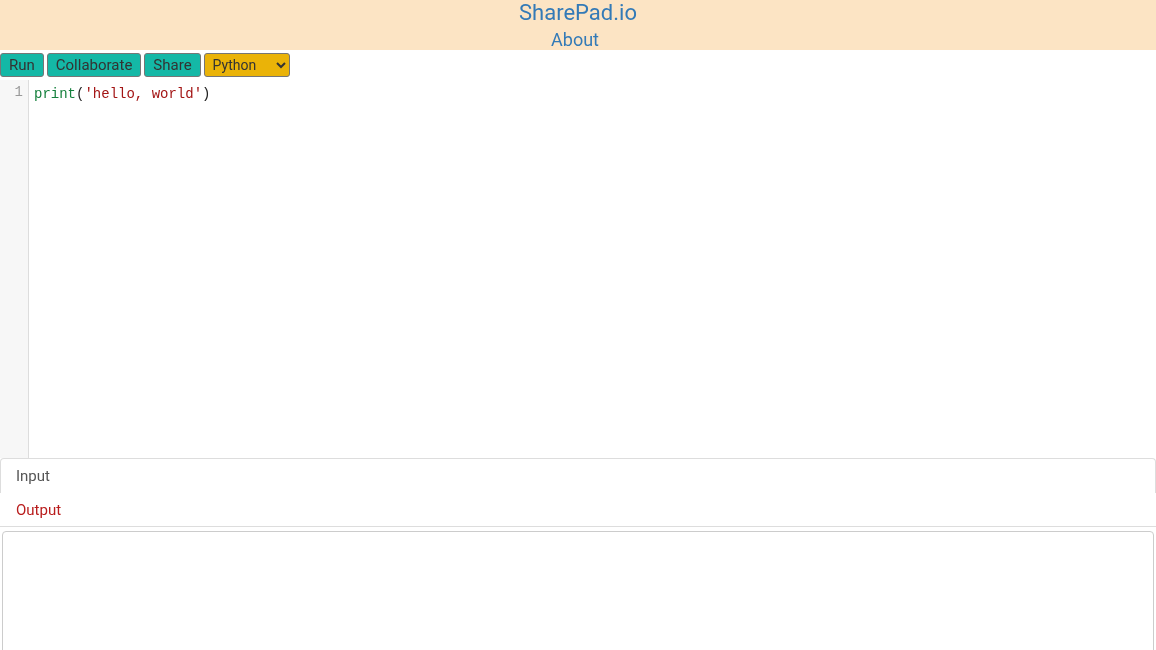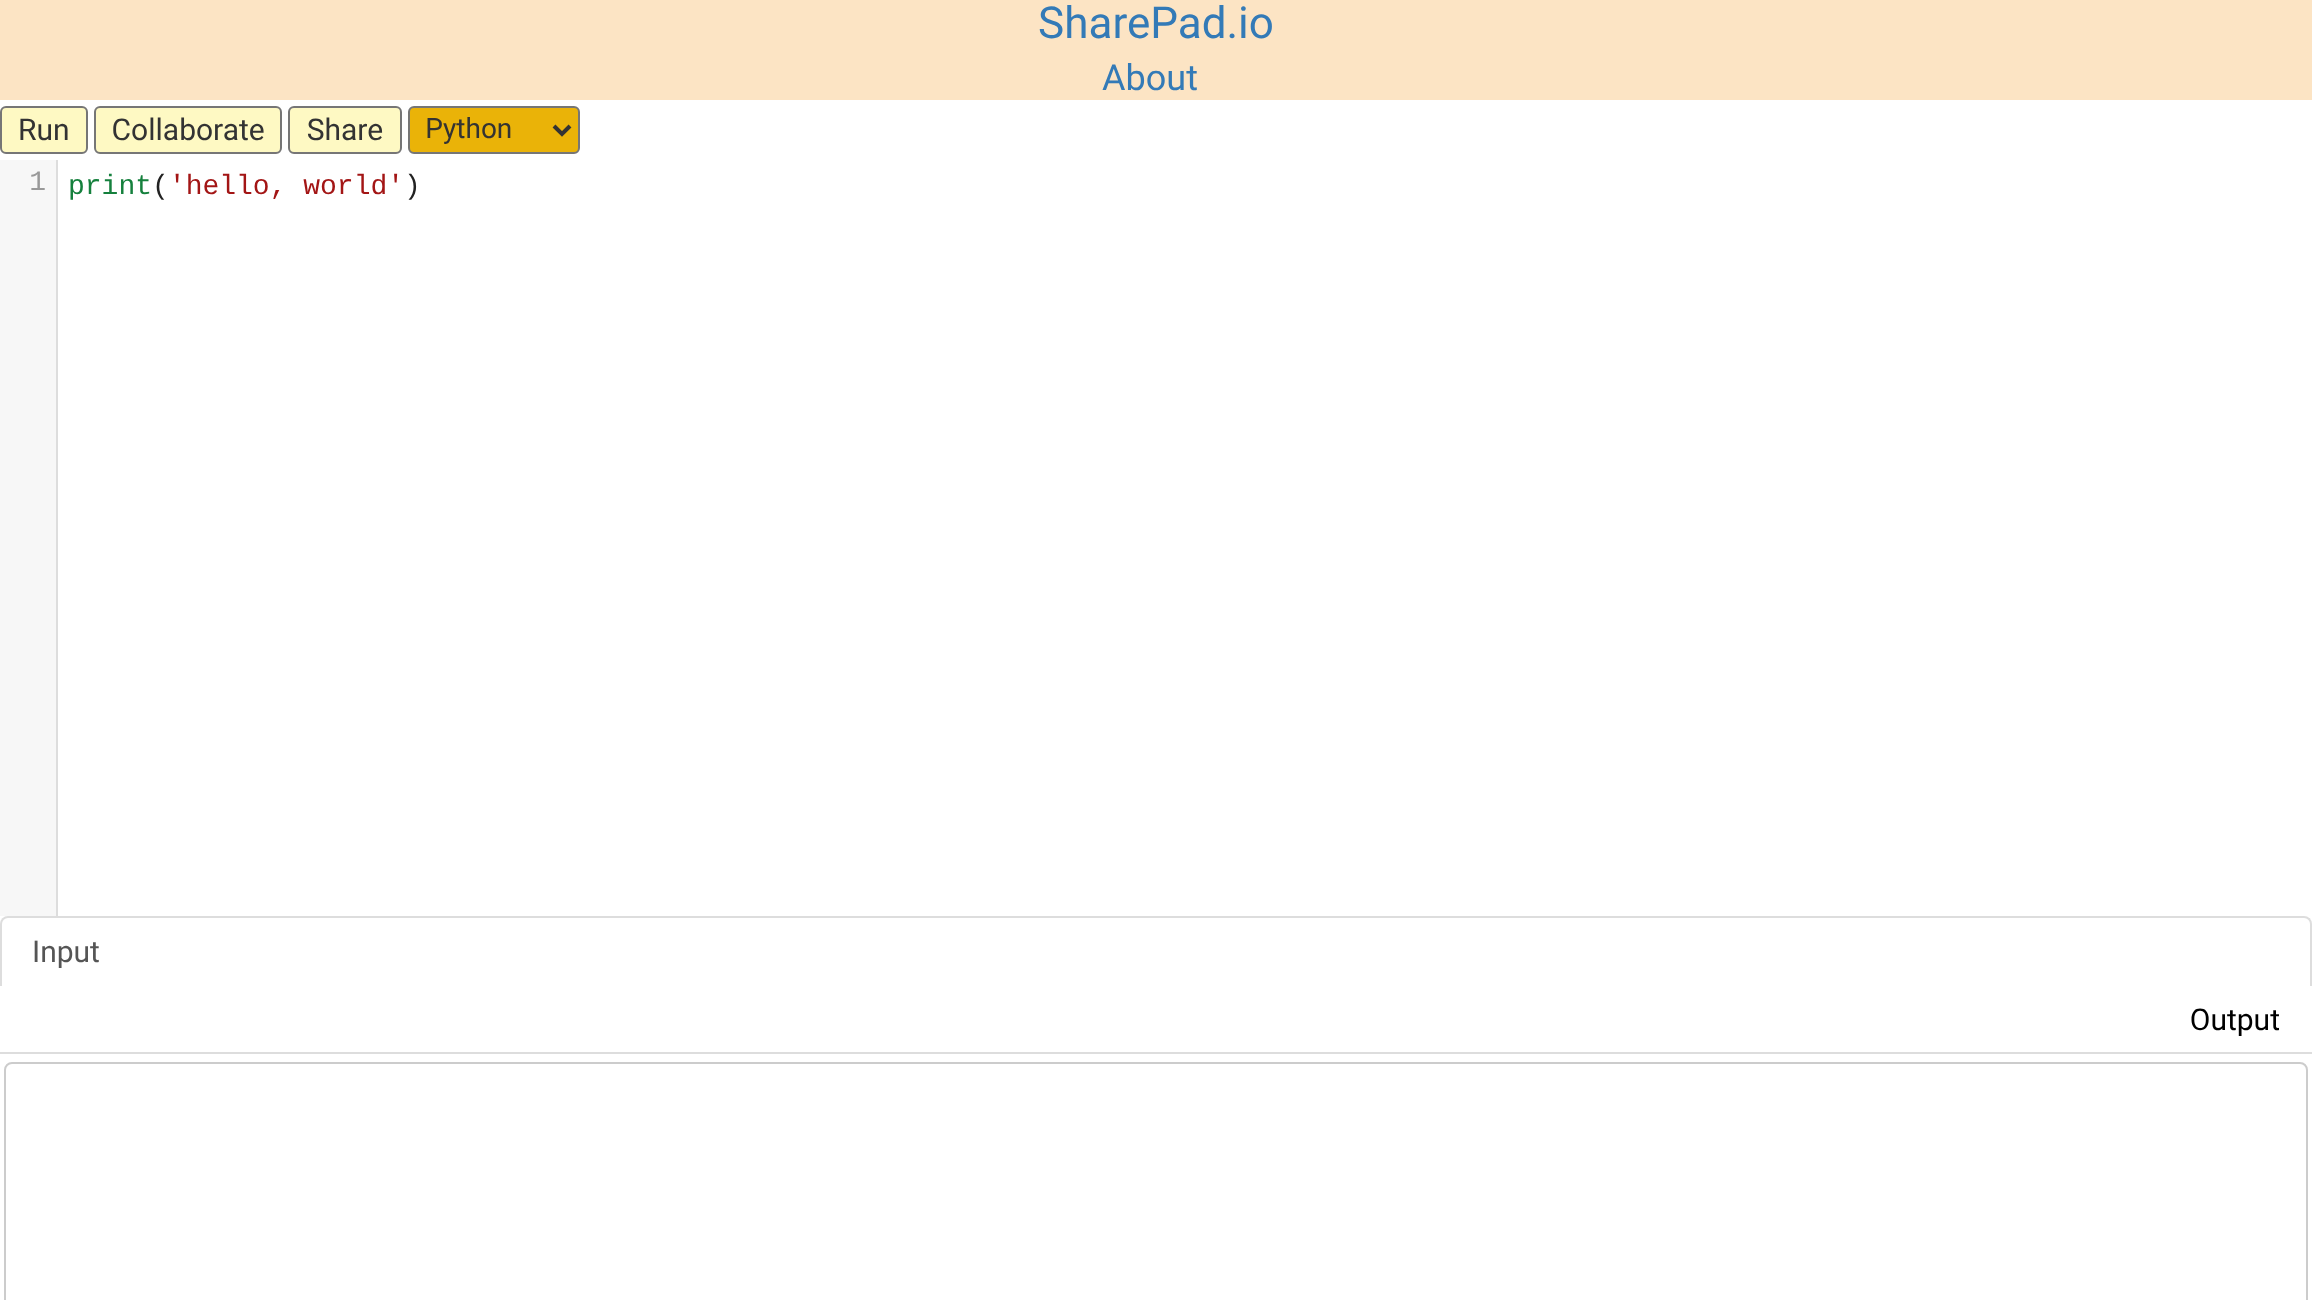--- a/index.html
+++ b/index.html
@@ -41,21 +41,21 @@
     .toolbar {
       padding: 3px 0 3px 0;
       display: flex;
       align-items: center;
       gap: 3px;
     }
     .toolbar button {
       font-family: inherit;
       font-size: 15px;
       color: #333;
-      background: #fef9c3;
+      background: #14b8a6;
       border: 1px solid #767676;
       border-radius: 3px;
       padding: 2px 8px;
       cursor: pointer;
     }
     .toolbar select {
       font-family: inherit;
       font-size: 14px;
       color: #333;
       background: #eab308;
@@ -111,22 +111,21 @@
       border-bottom: none;
       margin-bottom: -1px;
       border-radius: 4px 4px 0 0;
     }
     .tab.active {
       color: #555;
       background: #fff;
       border-color: #ddd;
     }
     .tab.inactive {
-      color: #000000;
-      text-align: right;
+      color: #b91c1c;
     }
     .io-panel {
       margin: 4px 2px 2px 2px;
       border: 1px solid #ccc;
       border-radius: 4px;
       height: 156px;
       padding: 6px 10px;
       font-family: Menlo, Monaco, Consolas, "Courier New", monospace;
       font-size: 13px;
       cursor: text;

